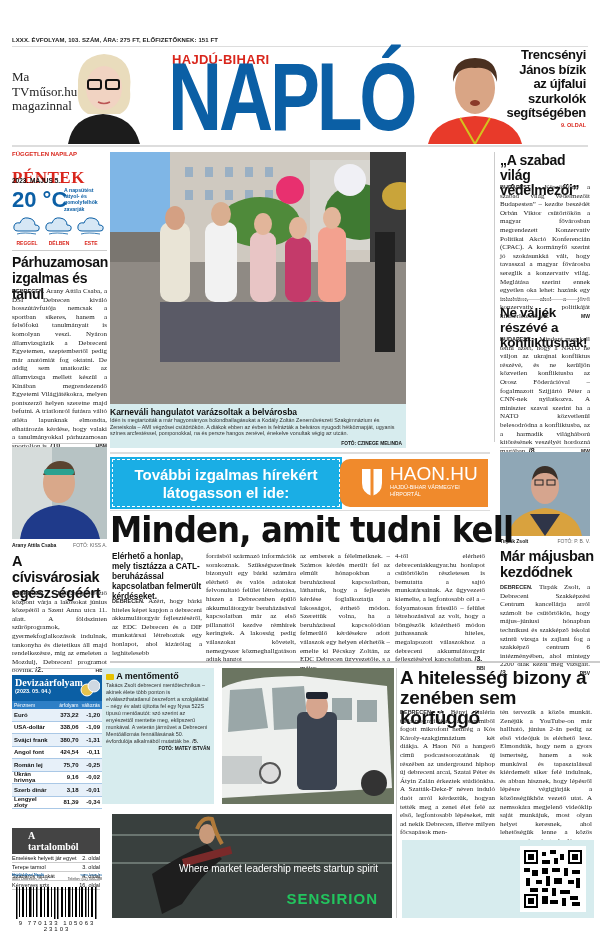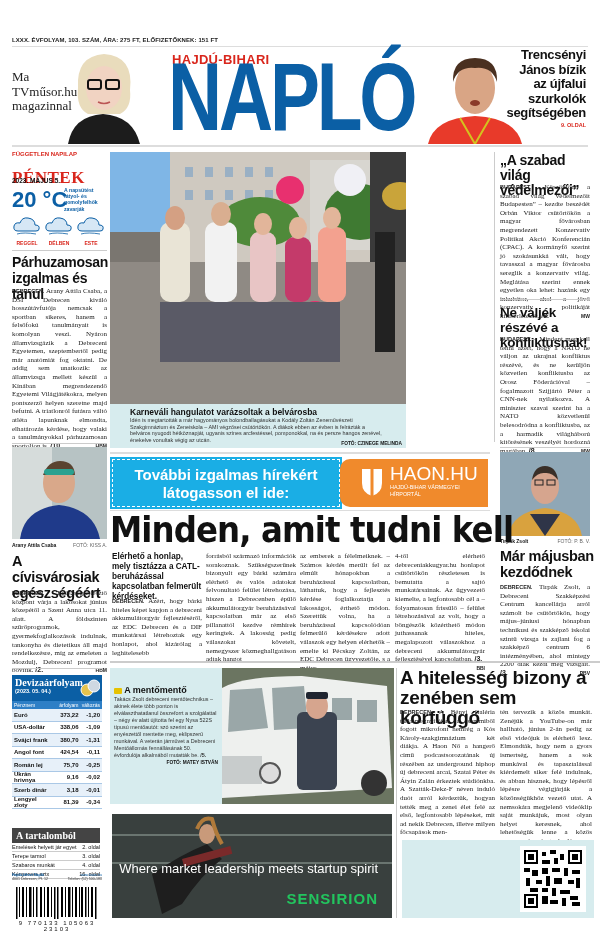--- a/index.html
+++ b/index.html
@@ -40,28 +40,28 @@
 
 #fx{left:12px;top:675px;width:90px}
 #fx-head{background:#0b5fa5;color:#fff;padding:2px 3px;height:26px;position:relative}
 #fx-title{font-size:10px;font-weight:bold;font-family:"Liberation Serif",serif}
 #fx-date{font-size:5.5px;font-weight:bold}
 .fx-cols{display:flex;font-size:5px;color:#fff;background:#2e7fc6;padding:1px 2px;font-family:"Liberation Sans",sans-serif}
 .fx-row{display:flex;font-size:6px;font-family:"Liberation Sans",sans-serif;font-weight:bold;padding:2px 2px;border-bottom:1px solid #aac8e6;height:12.5px;align-items:center}
 .fx-row:nth-child(even){background:#fff}
 .fx-c1{width:38px}.fx-c2{width:28px;text-align:right}.fx-c3{width:22px;text-align:right}
 #tartalom{left:12px;top:828px;width:88px}
-#tart-head{background:#444;color:#fff;font-size:10px;font-weight:bold;padding:2px 4px;font-family:"Liberation Serif",serif}
+#tart-head{background:#444;color:#fff;font-size:10px;font-weight:bold;padding:2px 16px;font-family:"Liberation Serif",serif}
 .tart-row{display:flex;justify-content:space-between;font-size:5.5px;border-bottom:1px solid #ccc;padding:1px 0;font-family:"Liberation Sans",sans-serif}
 #imprint{left:12px;top:873px;width:90px;font-size:3.6px;font-family:"Liberation Sans",sans-serif;color:#333}
 #barcode{left:14px;top:887px;width:86px;height:32px}
 #bc-num{left:12px;top:920px;width:90px;font-size:6px;text-align:center;letter-spacing:2px;font-family:"Liberation Sans",sans-serif}
 
 #main-photo{left:110px;top:152px;width:296px;height:252px;overflow:hidden}
-#cap-box{left:110px;top:404px;width:296px;height:44px;background:#d7ecee;padding:3px 20px}
+#cap-box{left:110px;top:404px;width:296px;height:44px;background:#d7ecee;padding:3px 0}
 #cap-title{font-size:8.5px;font-family:"Liberation Sans",sans-serif;font-weight:bold}
 #cap-text{font-size:5.4px;line-height:6.6px;font-family:"Liberation Sans",sans-serif;color:#333}
 #cap-foto{position:absolute;right:4px;bottom:2px;font-size:4.8px;font-weight:bold;font-family:"Liberation Sans",sans-serif}
 
 #h-szabad{left:500px;top:153px;width:95px;font-size:14px;line-height:15px}
 #t-szabad{left:500px;top:183px;width:90px}
 #h-nato{left:500px;top:305px;width:96px;font-size:13.5px;line-height:15px}
 #t-nato{left:500px;top:335px;width:90px}
 #photo-tirpak{left:500px;top:452px;width:90px;height:84px}
 #cap-tirpak{left:500px;top:538px;width:90px;font-size:5px;font-family:"Liberation Sans",sans-serif}
@@ -73,36 +73,36 @@
 #haon-right{position:absolute;left:228px;top:0;width:148px;height:48px;background:#f08a2c;border-radius:10px 0 0 10px;color:#fff;font-family:"Liberation Sans",sans-serif;padding:5px 0 0 50px}
 #haon-name{font-size:19px;line-height:20px}
 #haon-sub{font-size:5.4px;line-height:6.5px}
 
 #h-minden{left:110px;top:510px;width:380px;font-size:36px;line-height:40px;letter-spacing:-1px;font-weight:900;font-family:"DejaVu Sans",sans-serif;transform:scaleX(0.9);transform-origin:left top;white-space:nowrap}
 #lead-minden{left:112px;top:552px;width:90px;font-size:8.2px;line-height:10px;font-weight:bold;font-family:"Liberation Sans",sans-serif}
 .mcol{top:552px;width:90px}
 #t-m0{left:112px;top:597px}
 #t-m1{left:206px}#t-m2{left:300px}#t-m3{left:395px}
 
-#ment-box{left:110px;top:668px;width:112px;height:136px;background:#d7ecee;padding:17px 4px}
+#ment-box{left:102px;top:668px;width:112px;height:136px;background:#d7ecee;padding:3px 4px}
 #ment-title{font-size:9px;font-weight:bold;font-family:"Liberation Sans",sans-serif}
 #ment-text{font-size:5.4px;line-height:7px;font-family:"Liberation Sans",sans-serif;color:#333;margin-top:1px}
 #ment-foto{font-size:4.8px;font-weight:bold;text-align:right;font-family:"Liberation Sans",sans-serif;margin-top:1px}
 #ment-photo{left:222px;top:668px;width:172px;height:136px}
 
 #h-hitel{left:400px;top:668px;width:195px;font-size:19px;line-height:20px}
 #t-hitel{left:400px;top:708px;width:95px}
 #t-hitel2{left:500px;top:708px;width:92px}
 #qr-box{left:402px;top:840px;width:192px;height:78px;background:#d7ecee}
 #qr-text{position:absolute;left:0;top:7px;width:108px;text-align:right;font-size:11.5px;line-height:14px;font-family:"Liberation Sans",sans-serif;font-weight:500;color:#111}
 #qr{position:absolute;left:118px;top:6px;width:66px;height:66px;background:#fff;padding:4px}
 
 #sens{left:112px;top:814px;width:280px;height:104px;background:#343c3a;overflow:hidden}
 #sens-t1{position:absolute;right:14px;top:10px;font-size:16px;color:#fff;font-family:"Liberation Sans",sans-serif;text-align:right;line-height:18px}
-#sens-t2{position:absolute;right:14px;top:50px;font-size:13px;color:#fff;font-family:"Liberation Sans",sans-serif;text-align:center;line-height:10px}
+#sens-t2{position:absolute;right:14px;top:50px;font-size:10px;color:#fff;font-family:"Liberation Sans",sans-serif;text-align:center;line-height:10px}
 #sens-logo{position:absolute;right:14px;top:76px;font-size:15px;color:#22c55e;font-family:"Liberation Sans",sans-serif;font-weight:bold;letter-spacing:1px}
 </style>
 </head>
 <body>
 
 <div id="topline" class="abs">LXXX. ÉVFOLYAM, 103. SZÁM, ÁRA: 275 FT, ELŐFIZETŐKNEK: 151 FT</div>
 <div id="mast-rule-top" class="abs"></div>
 <div id="tv-promo" class="abs serif">
   <div>Ma</div>
   <div>TVműsor.hu</div>

